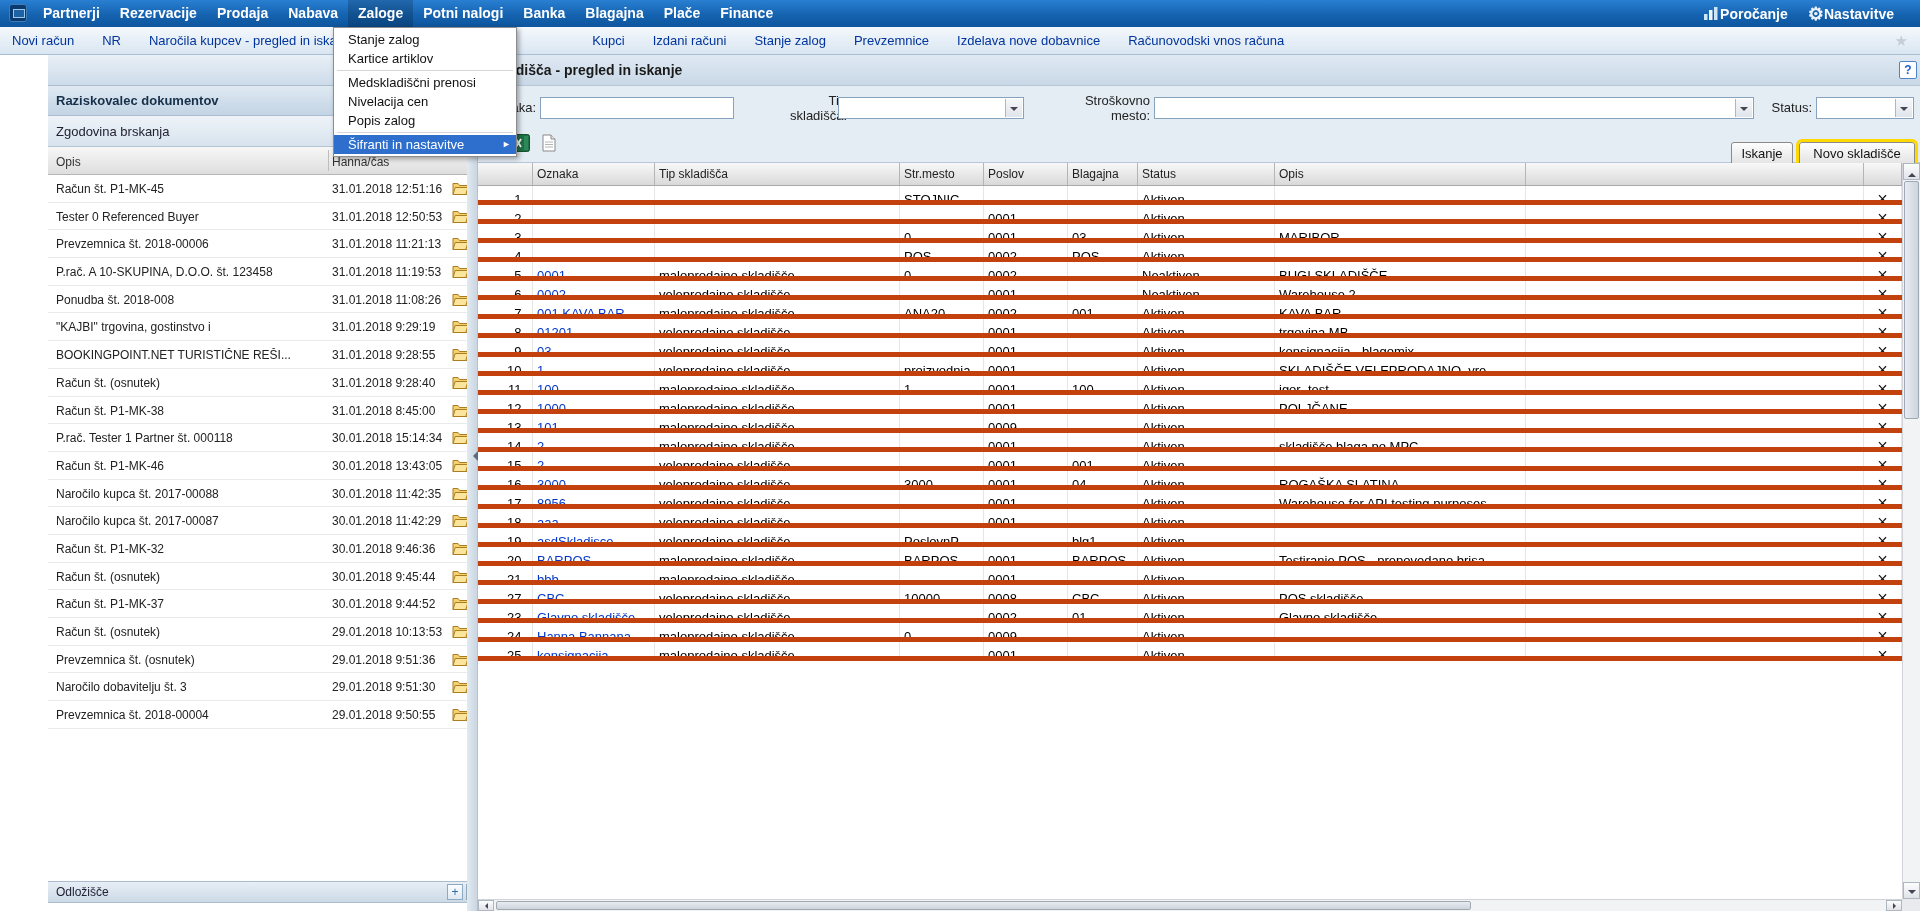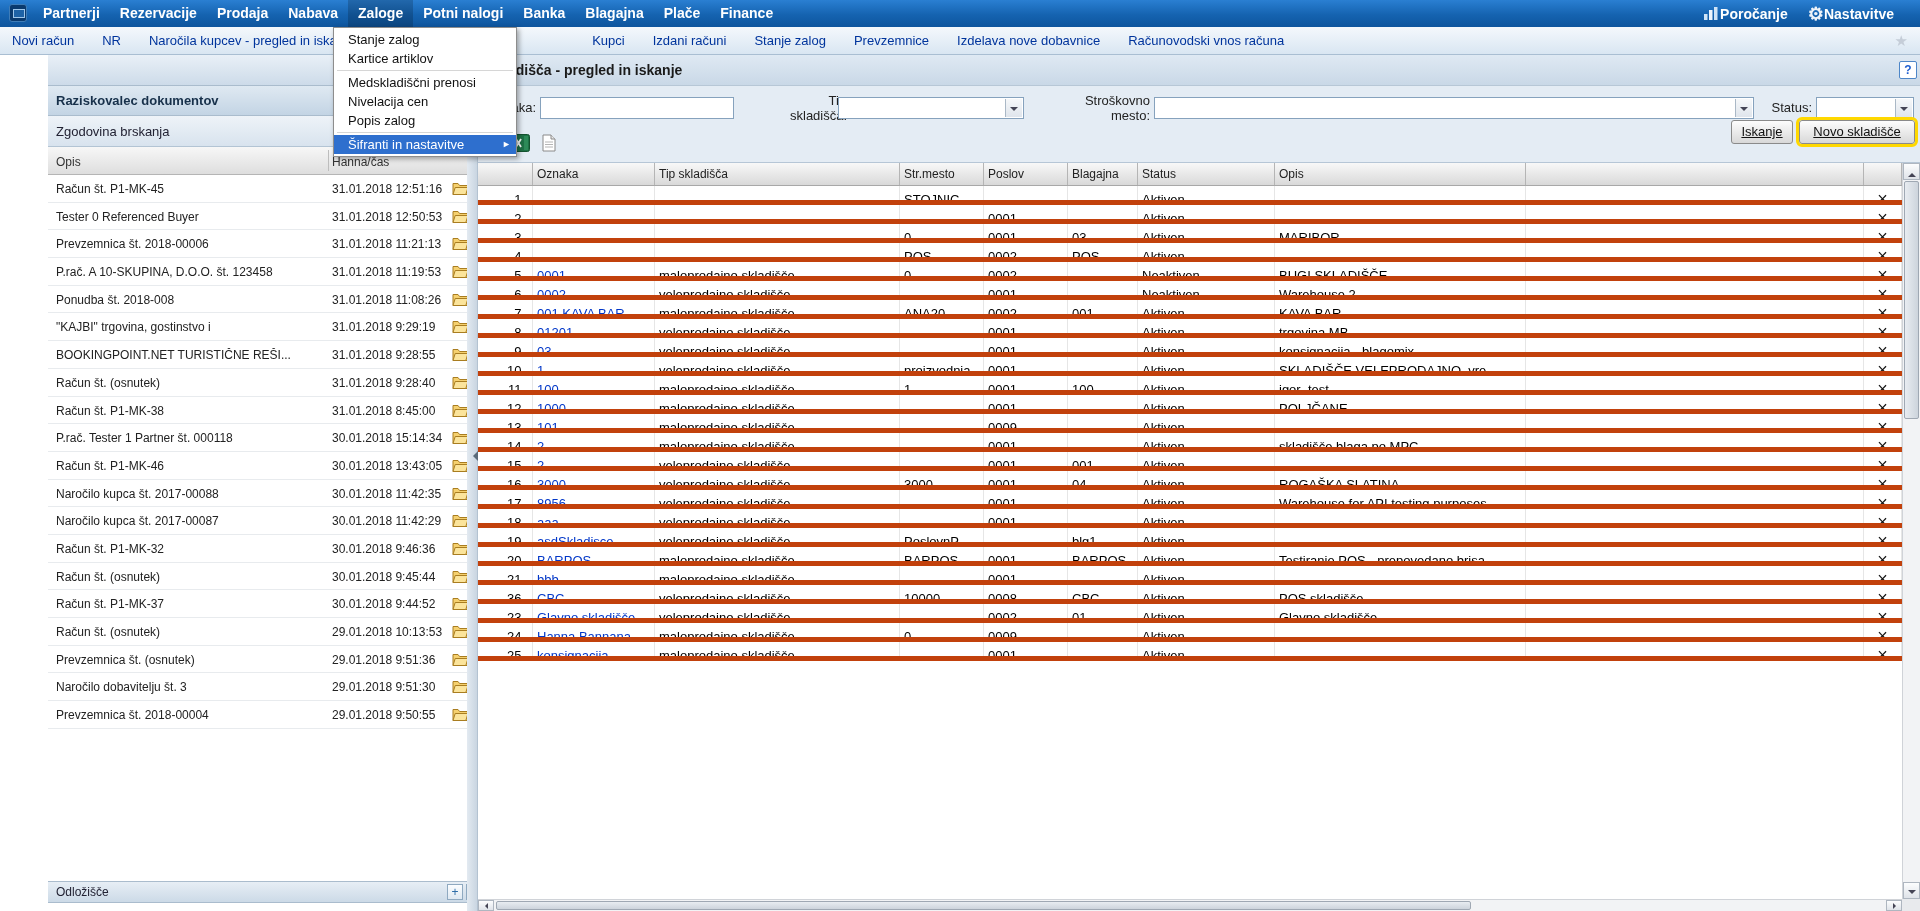--- a/index.html
+++ b/index.html
@@ -75,22 +75,22 @@
   .in-oznaka{left:62px;width:194px;}
   .fselect{position:absolute;height:22px;background:#fff;border:1px solid #86a2bd;top:11px;cursor:pointer;}
   .fselect .arr{position:absolute;right:1px;top:1px;bottom:1px;width:17px;background:linear-gradient(#f6f8fa,#dfe5ec);border-left:1px solid #aab8c6;}
   .fselect .arr:after{content:'';position:absolute;left:4px;top:8px;border:4px solid transparent;border-top-color:#445;}
   .sel-tip{left:360px;width:186px;}
   .sel-strm{left:676px;width:600px;}
   .sel-status{left:1338px;width:98px;}
   .tool-icon{position:absolute;top:48px;width:18px;height:18px;cursor:pointer;}
   .ic-excel{left:34px;}
   .ic-doc{left:62px;}
-  .btn{position:absolute;top:34px;height:24px;font:13px "Liberation Sans",sans-serif;color:#111;text-align:center;line-height:22px;
-    background:linear-gradient(#fdfdfd,#d8d8d8);border:1px solid #8a8a8a;border-radius:3px;cursor:pointer;text-decoration:underline;}
+  .btn{position:absolute;top:56px;height:32px;font:13px "Liberation Sans",sans-serif;color:#111;text-align:center;line-height:22px;
+    background:linear-gradient(#fdfdfd,#d8d8d8);border:1px solid #8a8a8a;border-radius:3px;cursor:pointer;}
   .btn-iskanje{left:1253px;width:62px;}
   .btn-novo{left:1321px;width:116px;outline:3px solid var(--focus-ring);}
 
   
   .wh-table{position:absolute;left:0;top:108px;width:1424px;}
   .wh-head{display:grid;grid-template-columns:var(--wcols);height:23px;background:linear-gradient(#f8f8f8,#d9d9d9);
     border-bottom:1px solid #a8a8a8;}
   .whc{font-size:12px;color:#222;line-height:22px;padding-left:4px;border-right:1px solid #b5b5b5;overflow:hidden;white-space:nowrap;}
   .whr{display:grid;grid-template-columns:var(--wcols);height:19px;border-bottom:5px solid #c2410c;background:#fff;}
   .whr .c{font-size:13px;line-height:27px;padding-left:4px;border-right:1px solid #e6e6e6;overflow:hidden;white-space:nowrap;color:#000;}
@@ -676,21 +676,21 @@
               <div class="c">maloprodajno skladišče</div>
               <div class="c"></div>
               <div class="c">0001</div>
               <div class="c"></div>
               <div class="c">Aktiven</div>
               <div class="c"></div>
               <div class="c filler"></div>
               <div class="c del">×</div>
             </div>
             <div class="whr">
-              <div class="c num">36.</div>
+              <div class="c num">27.</div>
               <div class="c link">CBC</div>
               <div class="c">veleprodajno skladišče</div>
               <div class="c">10000</div>
               <div class="c">0008</div>
               <div class="c">CBC</div>
               <div class="c">Aktiven</div>
               <div class="c">POS skladišče</div>
               <div class="c filler"></div>
               <div class="c del">×</div>
             </div>

